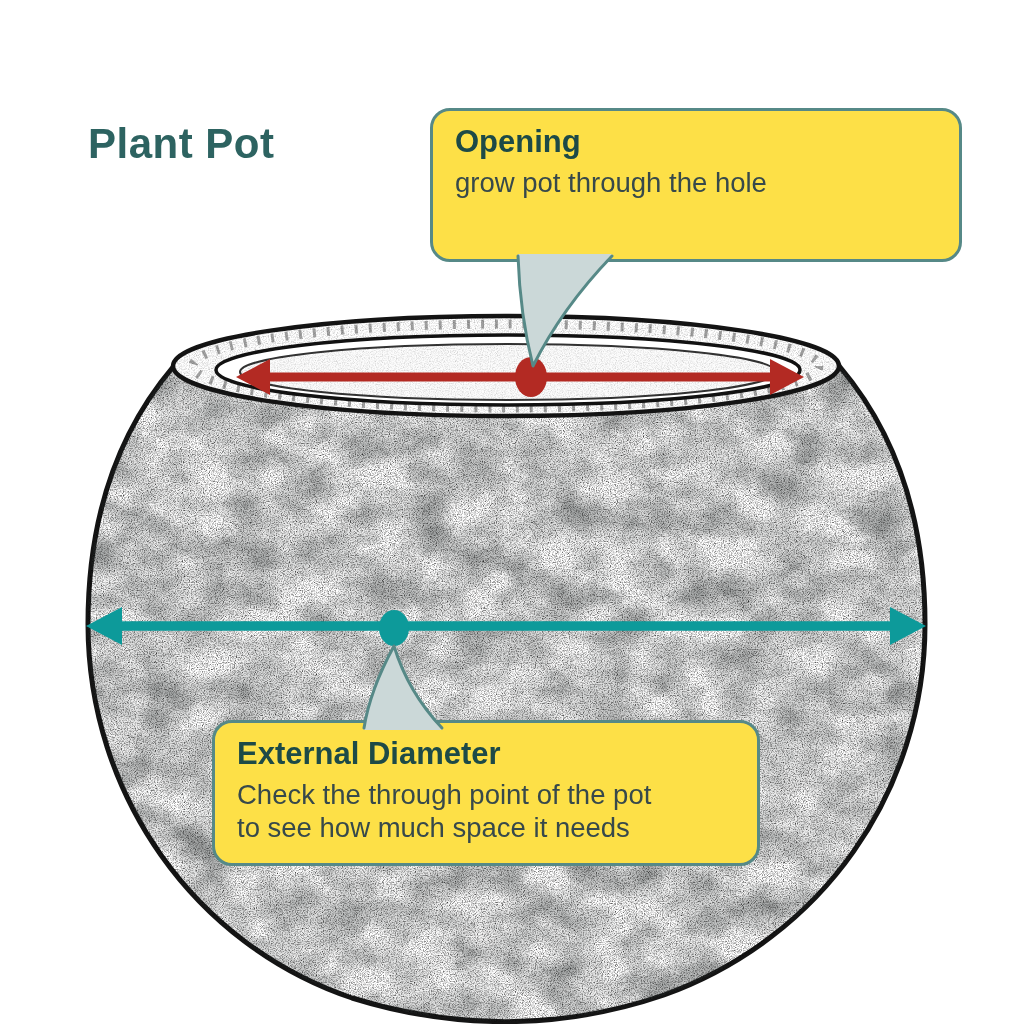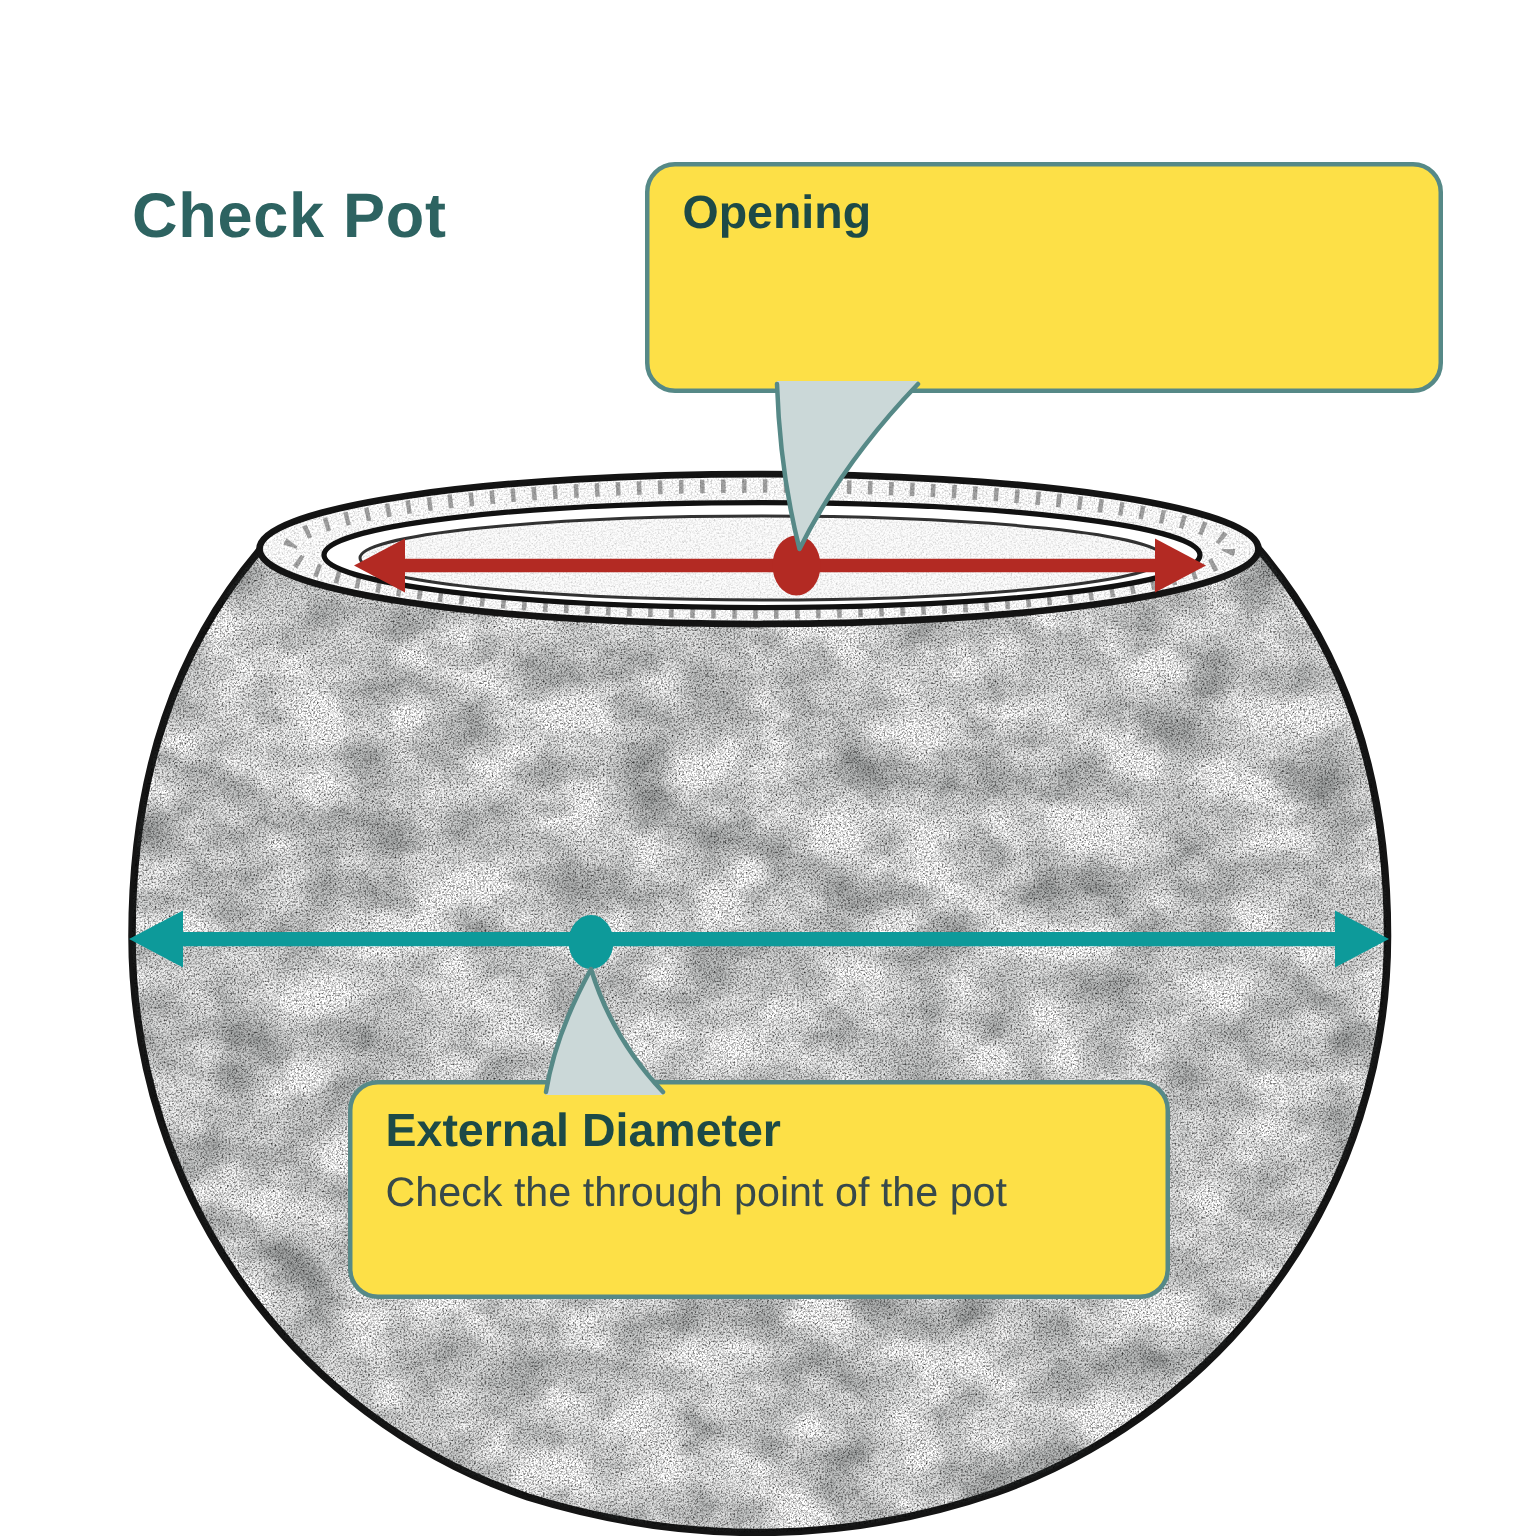--- a/index.html
+++ b/index.html
@@ -21,21 +21,21 @@
     padding:13px 22px 12px 22px;
   }
   .callout h3{
     margin:0 0 6px 0;font-size:31px;line-height:1.15;
     color:#1d4a47;font-weight:bold;
   }
   .callout .body-line{
     font-size:27.5px;line-height:1.2;color:#37494b;white-space:nowrap;
   }
   #opening-callout{left:430px;top:108px;width:532px;height:154px;}
-  #external-diameter-callout{left:232px;top:720px;width:548px;height:146px;}
+  #external-diameter-callout{left:212px;top:720px;width:548px;height:146px;}
 </style>
 </head>
 <body>
 
 <svg id="bg-svg" class="layer" viewBox="0 0 1024 1024">
   <defs>
     <filter id="stipple" x="-2%" y="-2%" width="104%" height="104%" color-interpolation-filters="sRGB">
       <feTurbulence type="fractalNoise" baseFrequency="0.85" numOctaves="2" seed="7" result="n"></feTurbulence>
       <feColorMatrix in="n" type="matrix" values="0 0 0 0 0  0 0 0 0 0  0 0 0 0 0  1.1 1.1 1.1 0 -1.5" result="d"></feColorMatrix>
       <feComposite in="d" in2="SourceAlpha" operator="in"></feComposite>
@@ -67,30 +67,32 @@
 
   <g>
     <line x1="262" y1="377" x2="778" y2="377" stroke-width="9" stroke="#b32a23"></line>
     <polygon points="236,377 270,359 270,395" fill="#b32a23"></polygon>
     <polygon points="804,377 770,359 770,395" fill="#b32a23"></polygon>
     <ellipse cx="531" cy="377" rx="16" ry="20" fill="#b32a23"></ellipse>
   </g>
 </svg>
 
 <div class="diagram-title">
-  <div>Check Pot</div>
+  <div>Plant Pot</div>
 </div>
 
 <div class="callout" id="opening-callout">
   <h3>Opening</h3>
+  <div class="body-line">grow pot through the hole</div>
 </div>
 
 <div class="callout" id="external-diameter-callout">
   <h3>External Diameter</h3>
   <div class="body-line">Check the through point of the pot</div>
+  <div class="body-line">to see how much space it needs</div>
 </div>
 
 <svg id="tail-svg" class="layer" viewBox="0 0 1024 1024">
 
   <g>
     <path d="M518,254 Q520,315 533,366 Q562,308 612,254 Z" fill="#cbd8d8"></path>
     <path d="M518,256 Q520,315 533,366 Q562,308 612,256" fill="none" stroke="#568987" stroke-width="3" stroke-linejoin="round" stroke-linecap="round"></path>
   </g>
 
   <g>

